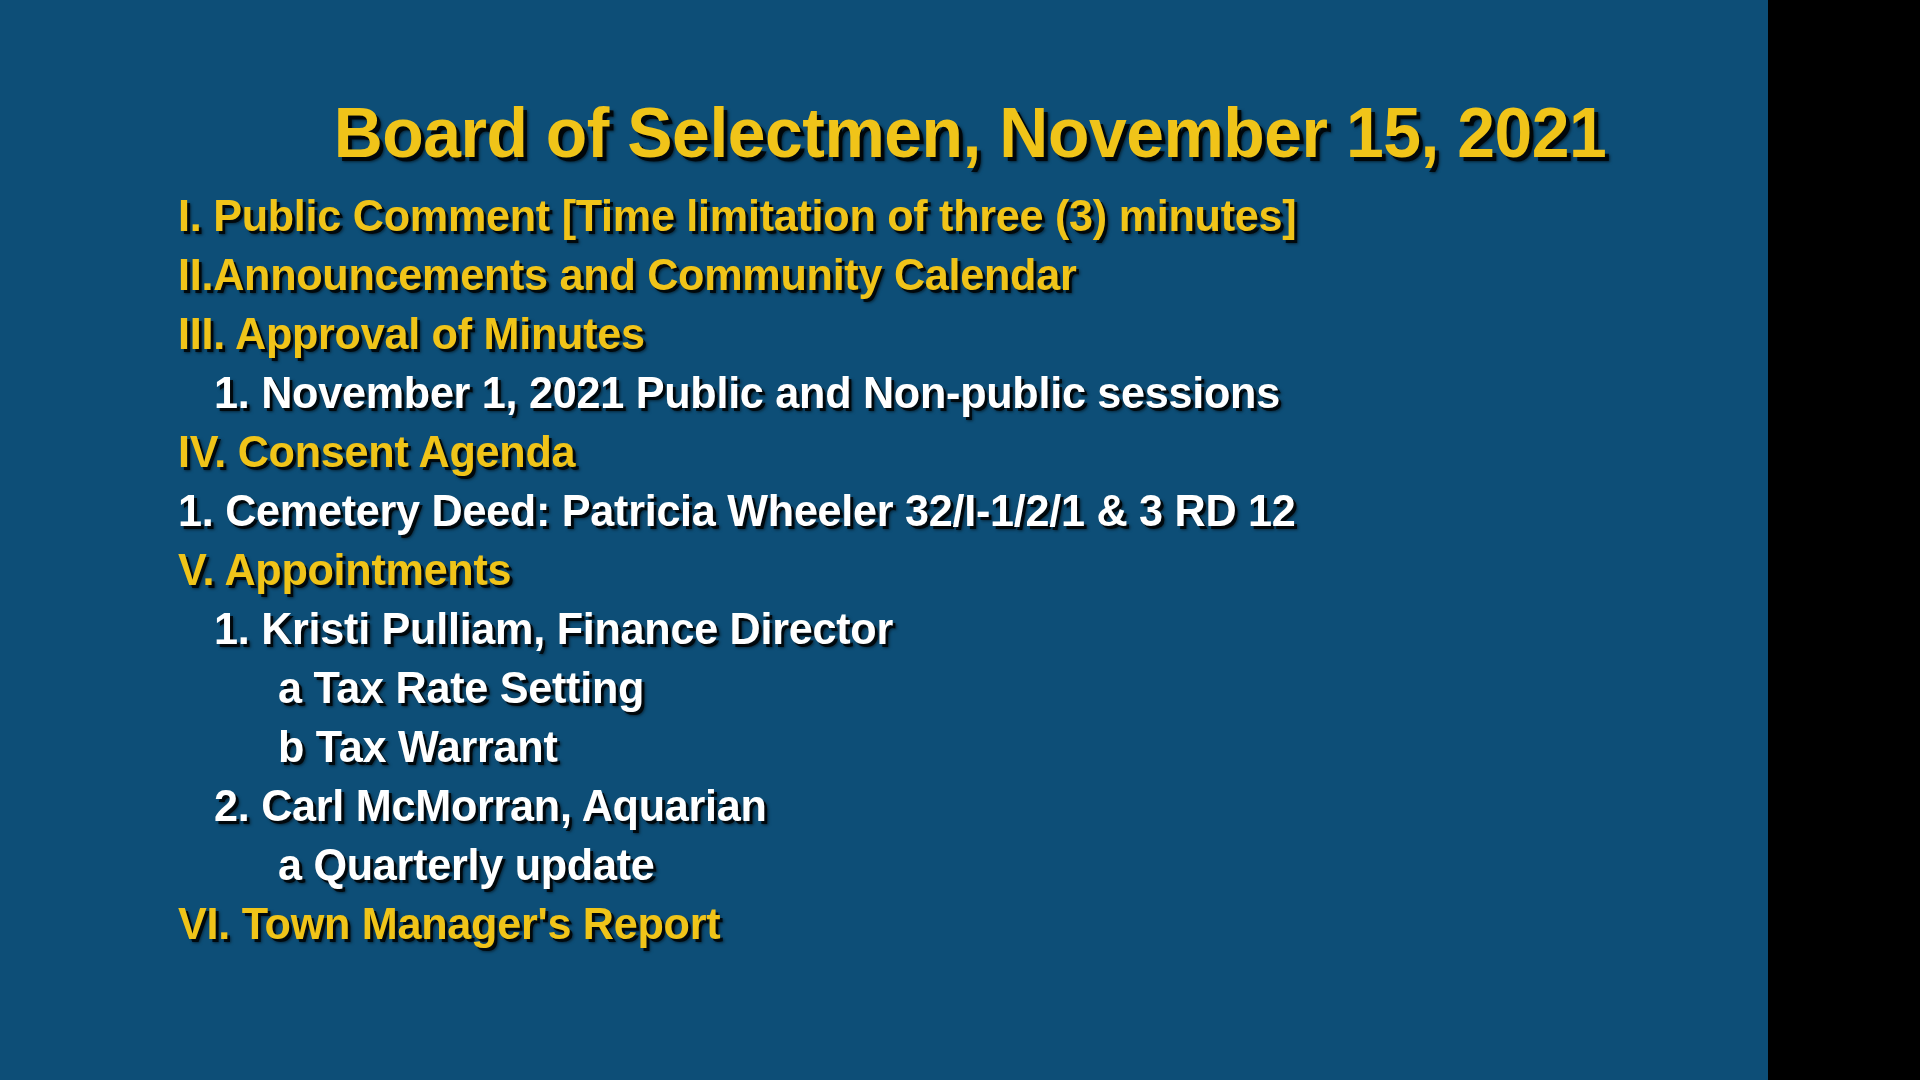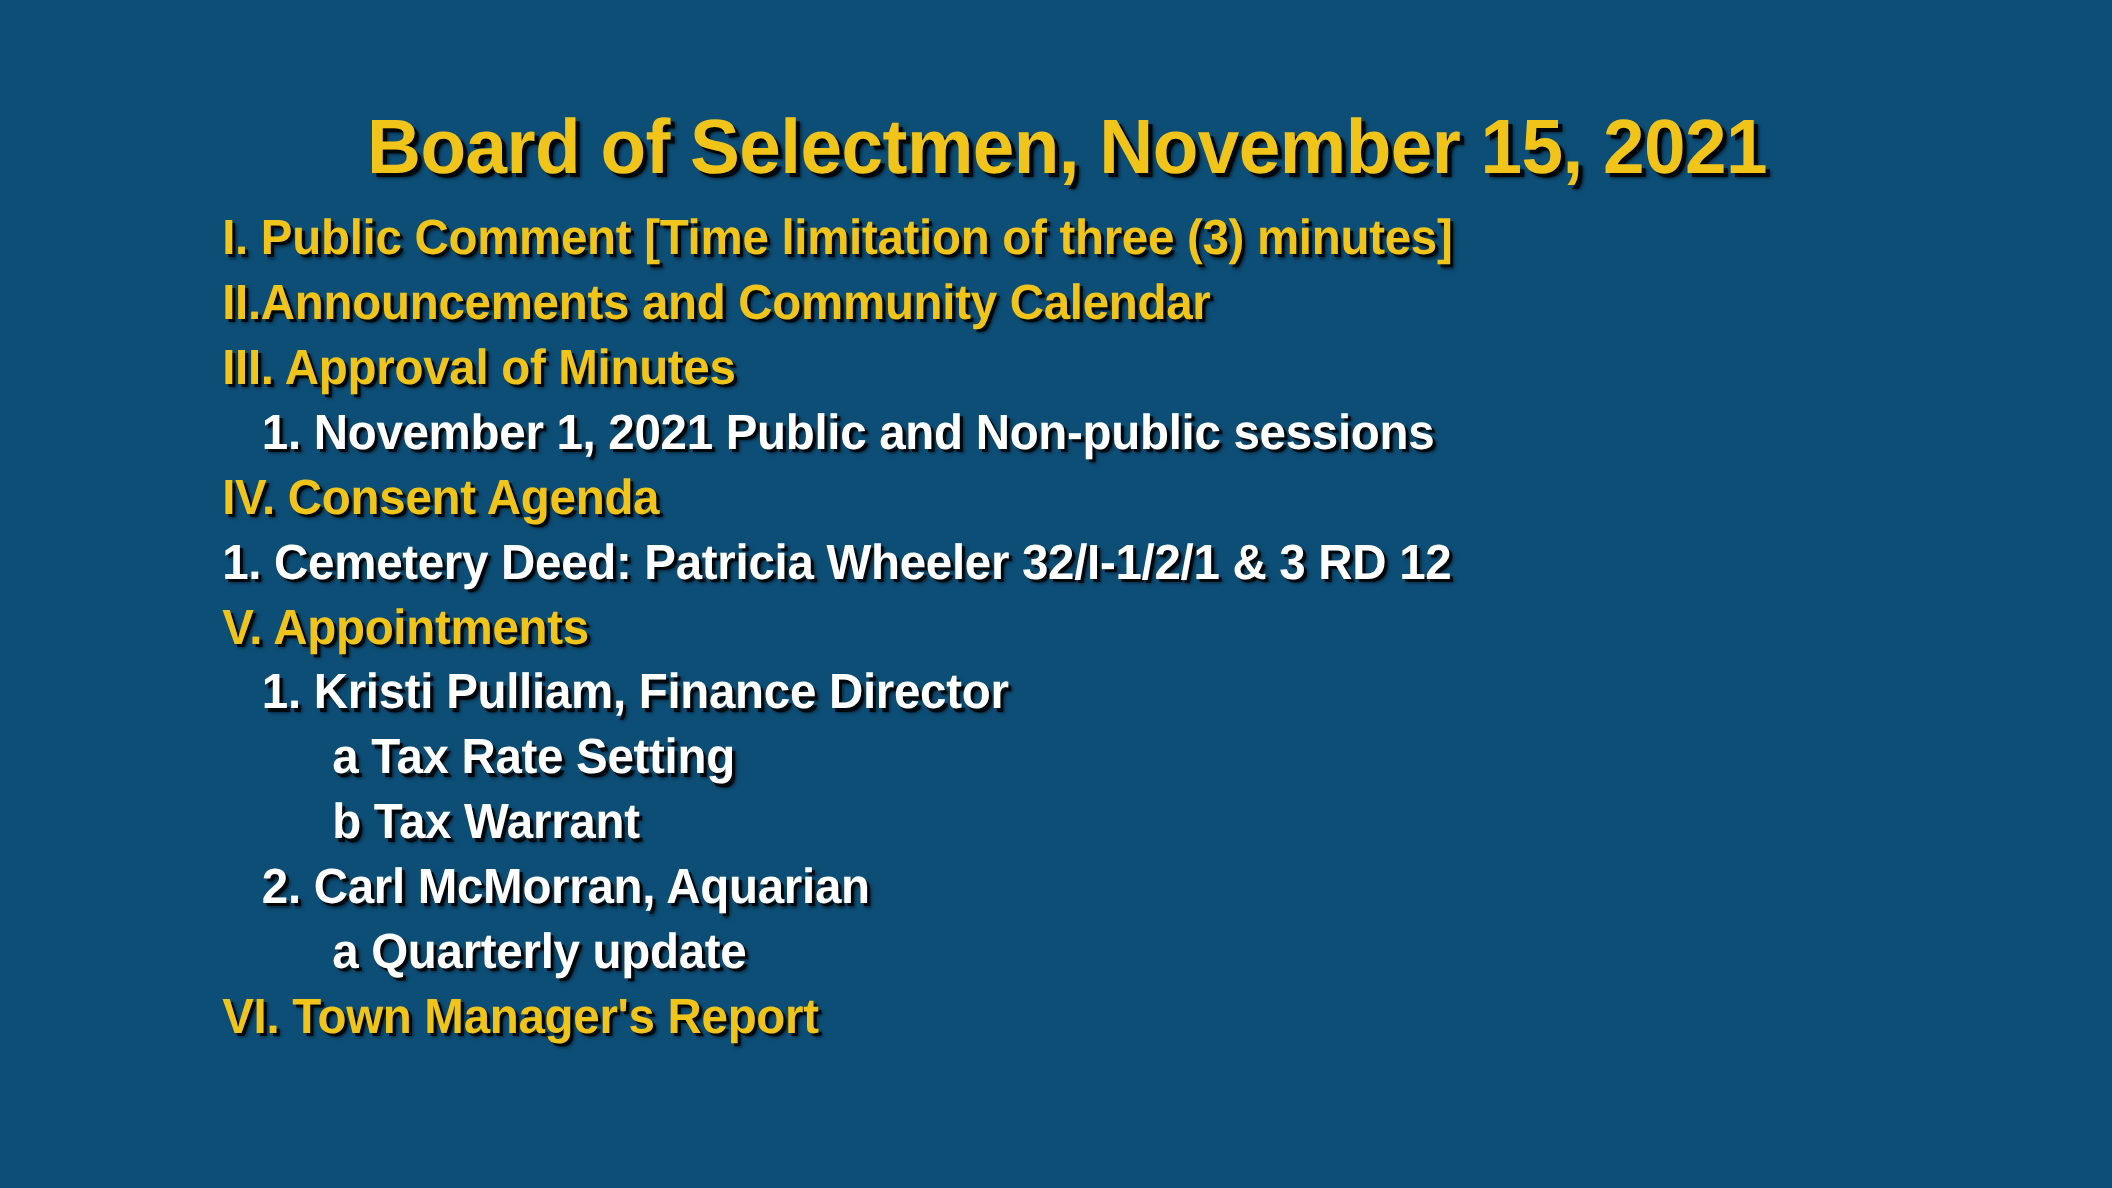--- a/index.html
+++ b/index.html
@@ -10,21 +10,21 @@
   }
   body {
     width: 1920px;
     height: 1080px;
     overflow: hidden;
     font-family: "Liberation Sans", "DejaVu Sans", sans-serif;
   }
 
   #slide {
     position: relative;
-    width: 1920px;
+    width: 1768px;
     height: 1080px;
     background: #0d4e77;
     box-sizing: border-box;
     overflow: hidden;
   }
 
   
   #title-block {
     position: absolute;
     left: 0;
@@ -45,21 +45,21 @@
     transform-origin: center center;
     text-shadow:
         4px 4px 0 rgba(0,0,0,0.82),
         5px 5px 3px rgba(0,0,0,0.55);
     white-space: nowrap;
   }
 
   
   #agenda {
     position: absolute;
-    left: 202px;
+    left: 178px;
     top: 186px;
     width: 1660px;
   }
 
   .agenda-line {
     font-weight: bold;
     white-space: nowrap;
     line-height: 59px;
     height: 59px;
     font-size: 45px;

